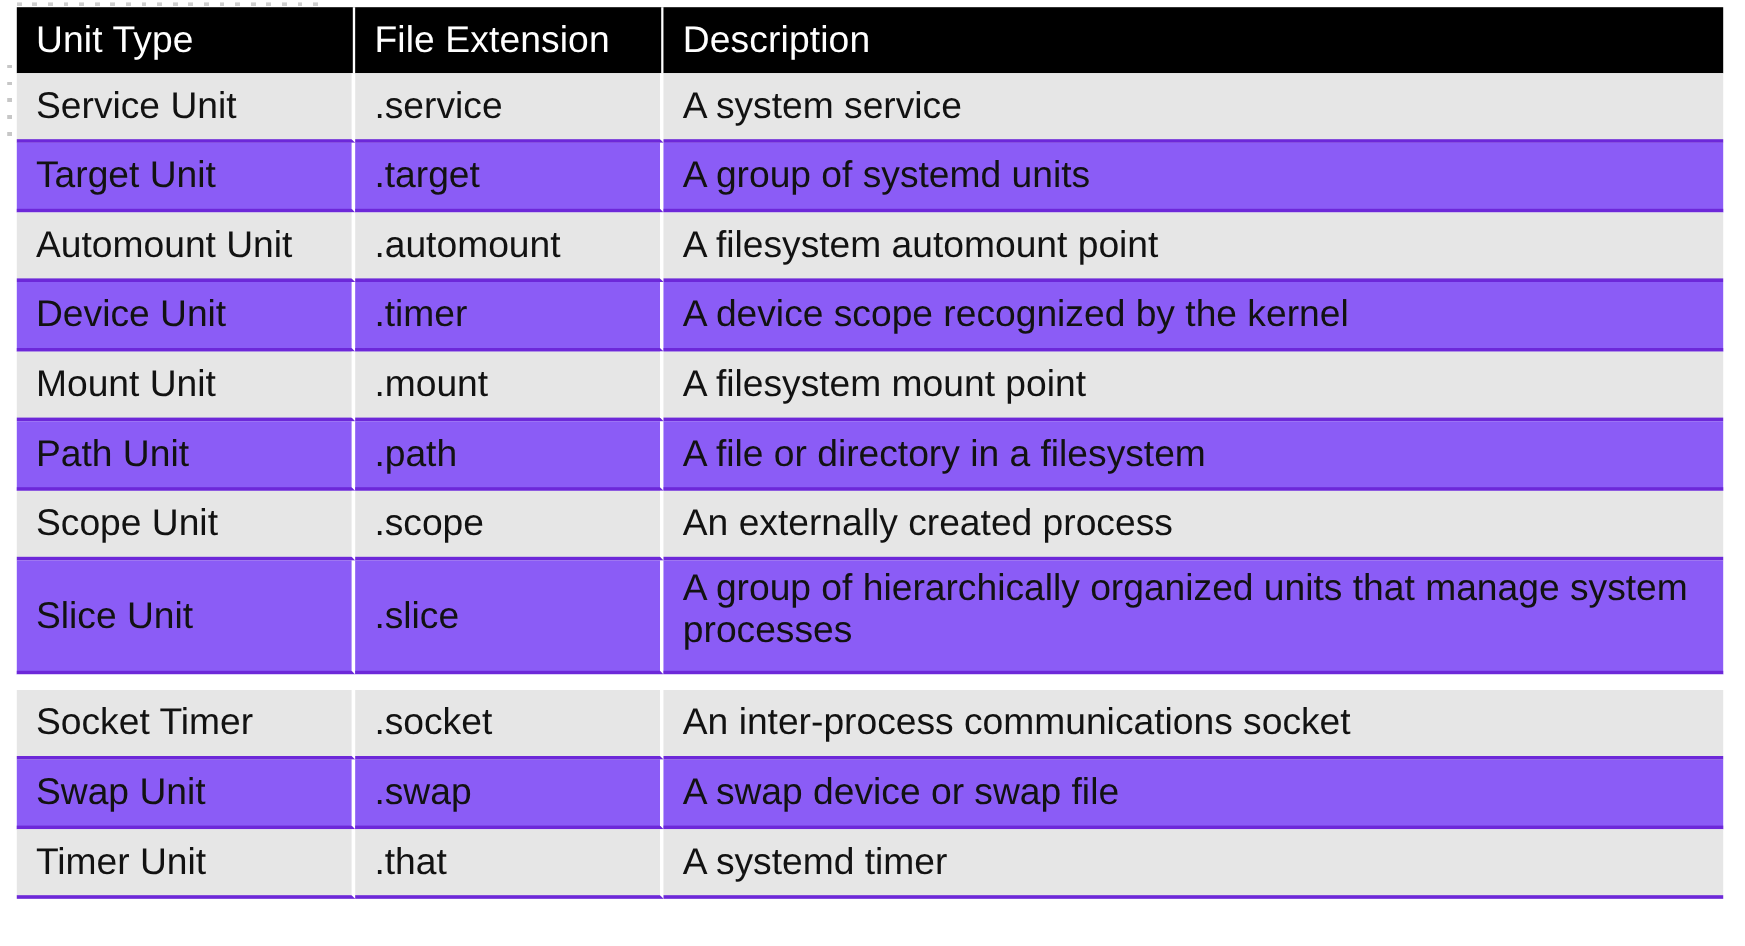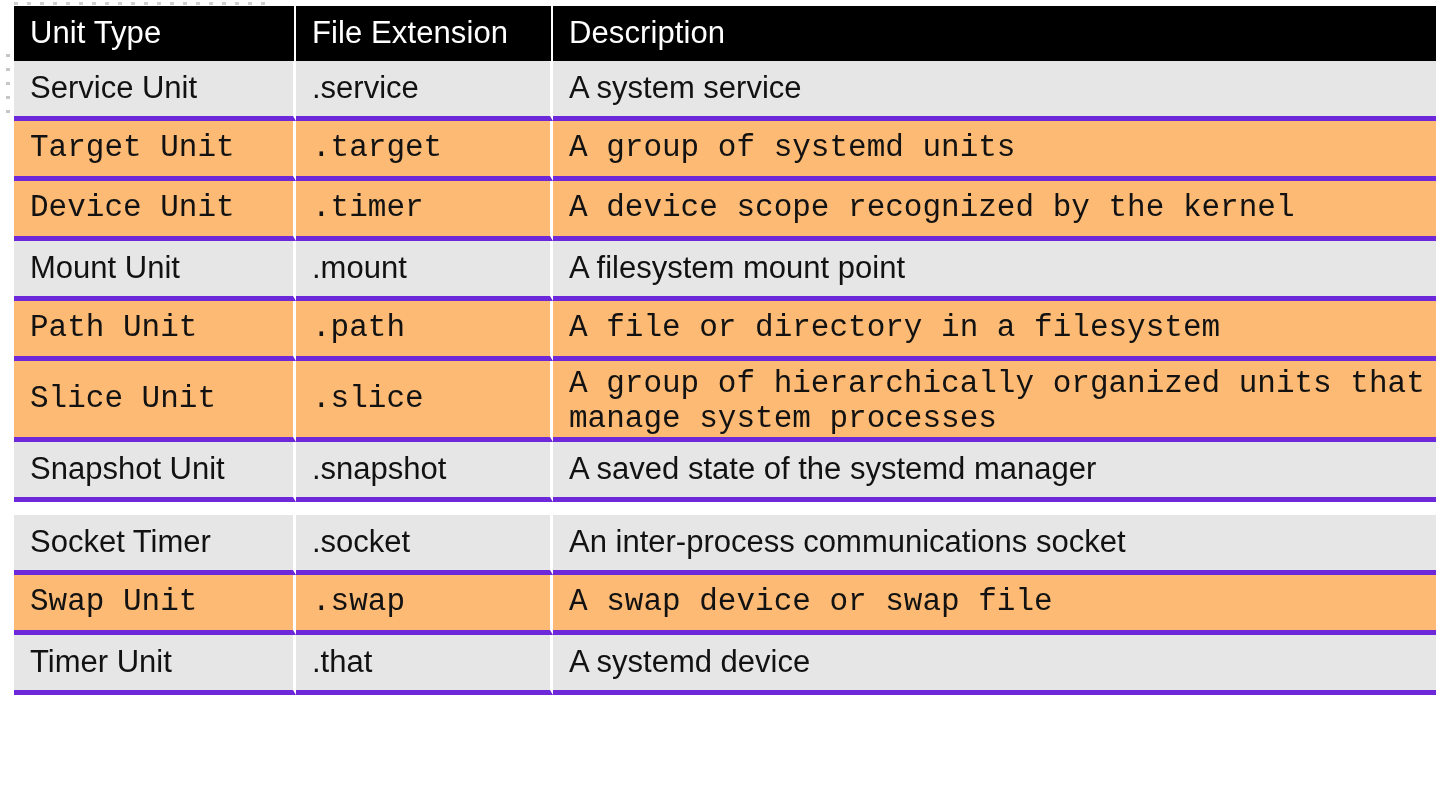--- a/index.html
+++ b/index.html
@@ -85,41 +85,41 @@
 
   tbody td {
     font-size: 31px;
     line-height: 1.16;
     color: #121212;
     text-align: left;
     padding: 9px 10px 10px 16px;
     vertical-align: middle;
     height: 36px;
     border-right: 3px solid #ffffff;
-    border-bottom: 5px solid #6d28d9;
+    border-bottom: 3px solid #6d28d9;
   }
   tbody td.last { border-right: none; }
 
   tbody tr.shade td { background: #e6e6e6; }
-  tbody tr.plain td { background: #fdba74; font-family: Liberation Mono, monospace; }
+  tbody tr.plain td { background: #8b5cf6; }
 
   
   tr.split-gap td {
     height: 13px;
     padding: 0;
     background: #ffffff !important;
     border: none;
     font-size: 0;
     line-height: 0;
   }
 
   td.desc-multiline {
     line-height: 1.12;
     padding-top: 6px;
-    padding-bottom: 1px;
+    padding-bottom: 17px;
   }
 </style>
 </head>
 <body>
 
 <div class="slide">
 
   <div class="guide-top"></div>
   <div class="guide-marks"></div>
 
@@ -141,60 +141,65 @@
           <tr class="shade">
             <td>Service Unit</td>
             <td>.service</td>
             <td class="last">A system service</td>
           </tr>
           <tr class="plain">
             <td>Target Unit</td>
             <td>.target</td>
             <td class="last">A group of systemd units</td>
           </tr>
+          <tr class="shade">
+            <td>Automount Unit</td>
+            <td>.automount</td>
+            <td class="last">A filesystem automount point</td>
+          </tr>
           <tr class="plain">
             <td>Device Unit</td>
             <td>.timer</td>
             <td class="last">A device scope recognized by the kernel</td>
           </tr>
           <tr class="shade">
             <td>Mount Unit</td>
             <td>.mount</td>
             <td class="last">A filesystem mount point</td>
           </tr>
           <tr class="plain">
             <td>Path Unit</td>
             <td>.path</td>
             <td class="last">A file or directory in a filesystem</td>
           </tr>
+          <tr class="shade">
+            <td>Scope Unit</td>
+            <td>.scope</td>
+            <td class="last">An externally created process</td>
+          </tr>
           <tr class="plain">
             <td>Slice Unit</td>
             <td>.slice</td>
             <td class="last desc-multiline">A group of hierarchically organized units that manage system processes</td>
           </tr>
-          <tr class="shade">
-            <td>Snapshot Unit</td>
-            <td>.snapshot</td>
-            <td class="last">A saved state of the systemd manager</td>
-          </tr>
           <tr class="split-gap">
             <td colspan="3"></td>
           </tr>
           <tr class="shade">
             <td>Socket Timer</td>
             <td>.socket</td>
             <td class="last">An inter-process communications socket</td>
           </tr>
           <tr class="plain">
             <td>Swap Unit</td>
             <td>.swap</td>
             <td class="last">A swap device or swap file</td>
           </tr>
           <tr class="shade">
             <td>Timer Unit</td>
             <td>.that</td>
-            <td class="last">A systemd device</td>
+            <td class="last">A systemd timer</td>
           </tr>
         </tbody>
     </table>
   </div>
 
 </div>
 
 </body></html>

